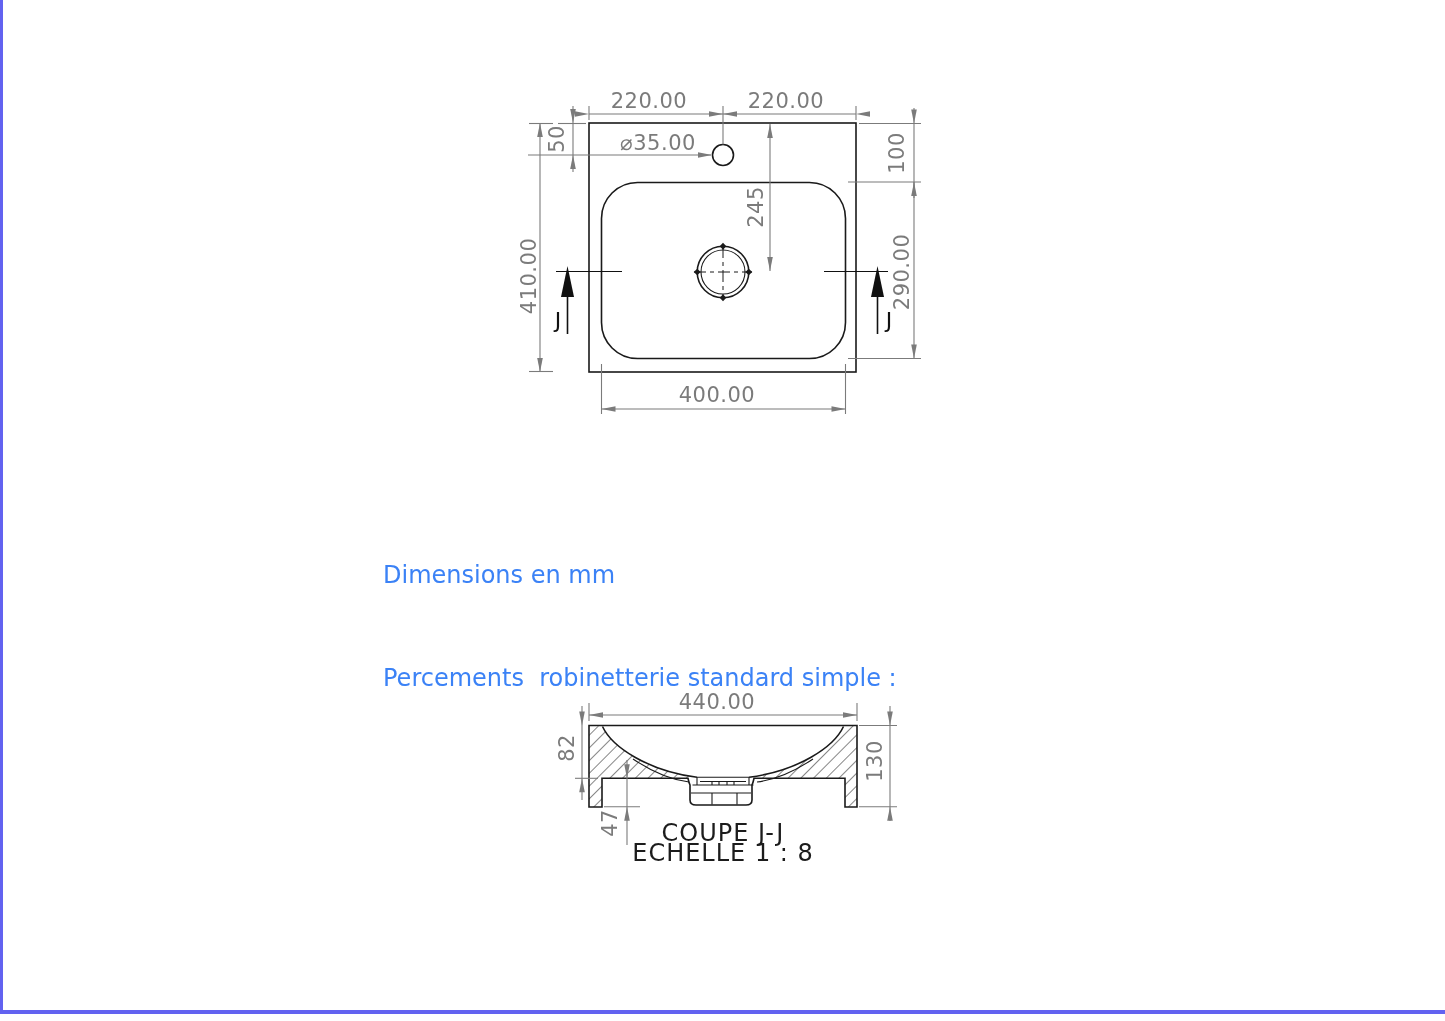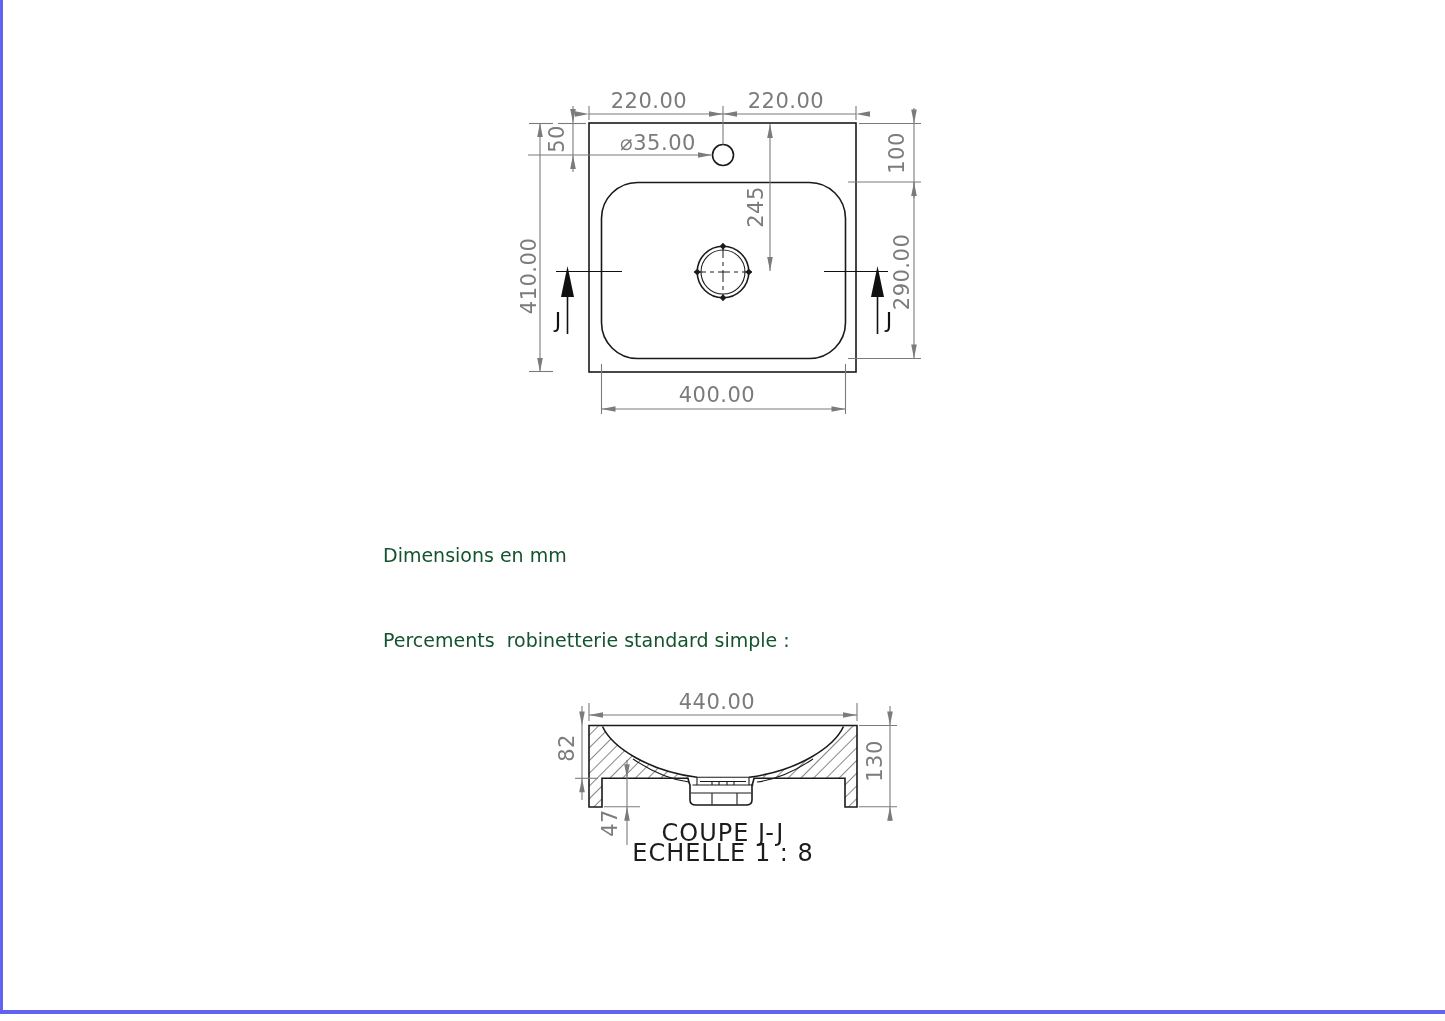--- a/index.html
+++ b/index.html
@@ -14,23 +14,23 @@
   .cl{stroke:#1a1a1a;stroke-width:1;fill:none;stroke-dasharray:12 4 4 4;}
   .dim{stroke:#7b7b7b;stroke-width:1.1;fill:none;}
   .dimtxt{fill:#7b7b7b;font-size:21px;letter-spacing:.5px;}
   .arr{fill:#7b7b7b;stroke:none;}
   .qmark{fill:#1a1a1a;stroke:none;}
   .jline{stroke:#111;stroke-width:1.2;fill:none;}
   .jstem{stroke:#111;stroke-width:1.6;fill:none;}
   .jarr{fill:#111;stroke:none;}
   .jtxt{fill:#111;font-size:22px;}
   .title{fill:#1c1c1c;font-size:24px;letter-spacing:1px;}
-  .notes{position:absolute;left:383px;top:498px;color:#14532d;font-size:19px;
+  .notes{position:absolute;left:383px;top:518px;color:#3b82f6;font-size:24px;
          line-height:23px;white-space:pre;}
-  .notes .gap{margin-top:16px;text-align:right;}
+  .notes .gap{margin-top:34px;text-align:right;}
 </style>
 </head>
 <body>
 
 <div class="border-left"></div>
 <div class="border-bottom"></div>
 
 <svg width="1445" height="1021" viewBox="0 0 1445 1021">
   <defs>
     <pattern id="hatch" width="9" height="9" patternUnits="userSpaceOnUse" patternTransform="rotate(45)">

